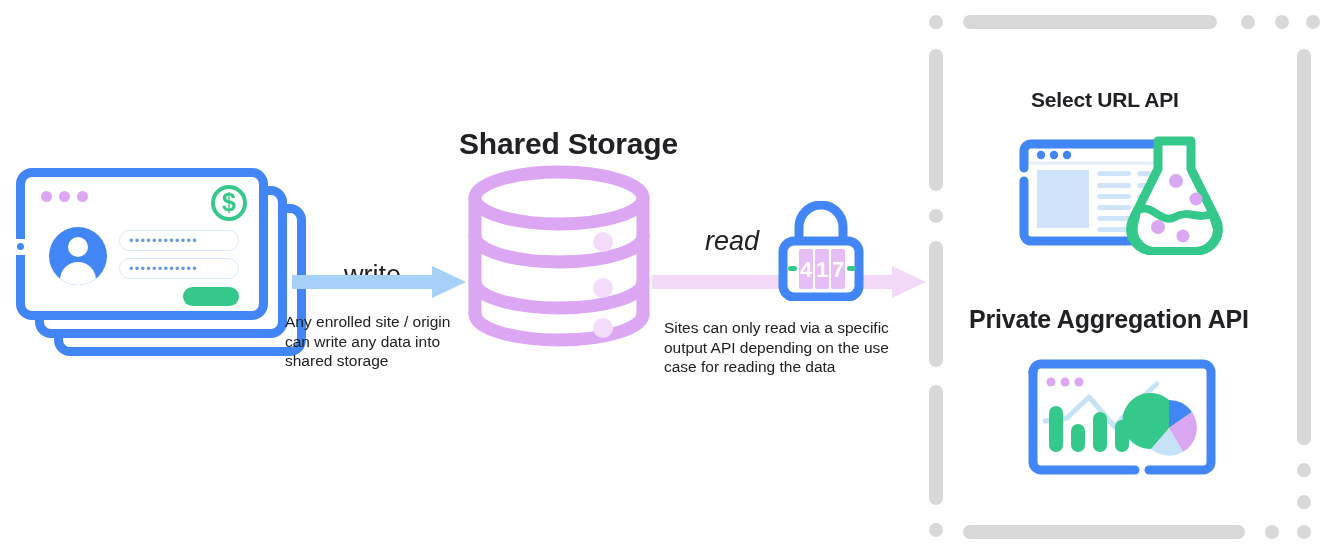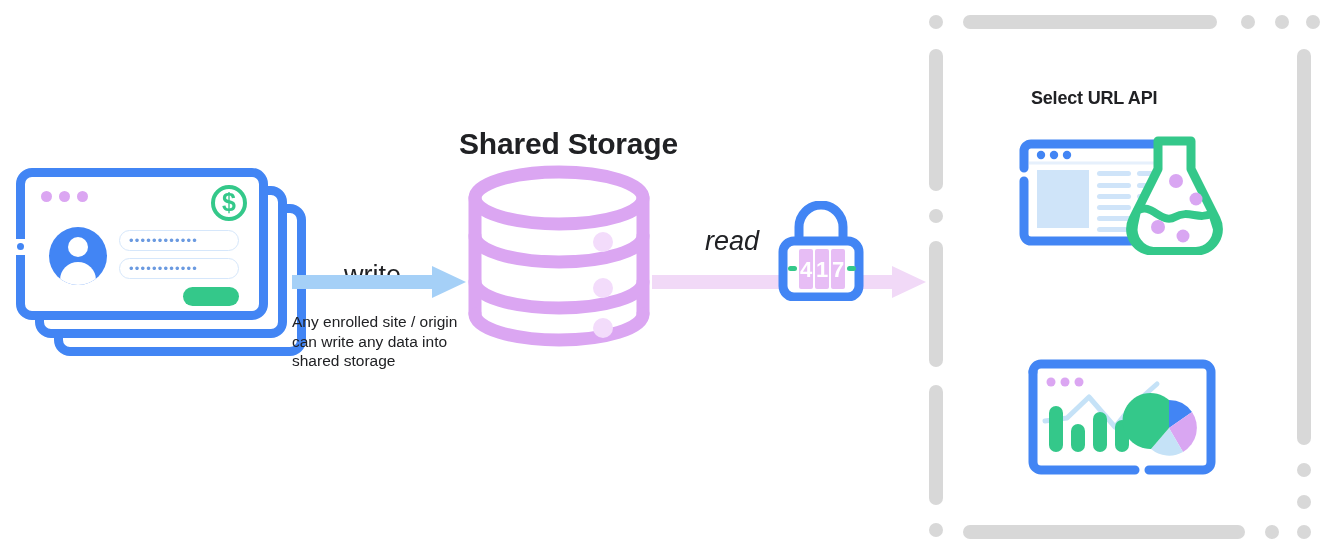--- a/index.html
+++ b/index.html
@@ -106,21 +106,21 @@
   
   #write-label {
     left: 344px; top: 226px;
     font-size: 27px;
     color: #202124;
     font-family: "Liberation Sans", sans-serif;
     margin-top: 34px;
   }
   #write-arrow { left: 292px; top: 266px; width: 174px; height: 32px; }
   #write-text {
-    left: 292px; top: 312px; width: 172px;
+    left: 285px; top: 312px; width: 172px;
     font-size: 15.5px;
     line-height: 19.5px;
     color: #202124;
   }
 
   
   #storage-title {
     left: 459px; top: 127px;
     font-size: 30px;
     font-weight: bold;
@@ -143,21 +143,21 @@
     font-size: 15.5px;
     line-height: 19.5px;
     color: #202124;
   }
 
   
   #api-panel { left: 920px; top: 12px; width: 400px; height: 530px; }
 
   #select-url-title {
     left: 1031px; top: 88px;
-    font-size: 18px;
+    font-size: 21px;
     font-weight: bold;
     color: #202124;
     letter-spacing: -0.2px;
   }
   #select-url-art { left: 1013px; top: 133px; width: 222px; height: 122px; }
 
   #private-agg-title {
     left: 969px; top: 305px;
     font-size: 25px;
     font-weight: bold;
@@ -242,20 +242,21 @@
     <rect x="54" y="48" width="14" height="40" rx="2" fill="#e7bdf5"></rect>
 
     <text x="29" y="76" font-family="Liberation Sans, sans-serif" font-size="22" font-weight="bold" fill="#ffffff" text-anchor="middle">4</text>
     <text x="45" y="76" font-family="Liberation Sans, sans-serif" font-size="22" font-weight="bold" fill="#ffffff" text-anchor="middle">1</text>
     <text x="61" y="76" font-family="Liberation Sans, sans-serif" font-size="22" font-weight="bold" fill="#ffffff" text-anchor="middle">7</text>
 
     <rect x="11" y="65" width="9" height="5" rx="2.5" fill="#34c88a"></rect>
     <rect x="70" y="65" width="9" height="5" rx="2.5" fill="#34c88a"></rect>
   </svg>
 
+  <div id="read-text" class="abs">Sites can only read via a specific output API depending on the use case for reading the data</div>
 
   <svg id="api-panel" class="abs" viewBox="0 0 400 530">
     <g stroke="#d8d8d8" stroke-width="14" stroke-linecap="round" fill="none">
 
       <path d="M16,10 L16,10"></path>
       <path d="M50,10 L290,10"></path>
       <path d="M328,10 L328,10"></path>
       <path d="M362,10 L362,10"></path>
       <path d="M393,10 L393,10"></path>
 
@@ -311,20 +312,21 @@
     <g>
       <path d="M145,8 L178,8 L178,36 L203,86 A22,22 0 0 1 183,118 L140,118 A22,22 0 0 1 120,86 L145,36 Z" fill="#ffffff" stroke="#34c88a" stroke-width="9" stroke-linejoin="round"></path>
       <path d="M124,78 C138,68 148,92 162,84 C176,76 186,88 199,80 L204,96 A22,22 0 0 1 183,118 L140,118 A22,22 0 0 1 121,92 Z" fill="#ffffff" stroke="#34c88a" stroke-width="8" stroke-linejoin="round"></path>
       <circle cx="163" cy="48" r="7" fill="#d9a6f2"></circle>
       <circle cx="183" cy="66" r="6.5" fill="#d9a6f2"></circle>
       <circle cx="145" cy="94" r="7" fill="#d9a6f2"></circle>
       <circle cx="170" cy="103" r="6.5" fill="#d9a6f2"></circle>
     </g>
   </svg>
 
+  <div id="private-agg-title" class="abs title-font">Private Aggregation API</div>
 
   <svg id="private-agg-art" class="abs" viewBox="0 0 190 124">
 
     <g stroke="#4285f4" stroke-width="9" fill="none" stroke-linecap="round">
       <path d="M6,14 A8,8 0 0 1 14,6 L176,6 A8,8 0 0 1 184,14 L184,104 A8,8 0 0 1 176,112 L122,112"></path>
       <path d="M108,112 L14,112 A8,8 0 0 1 6,104 L6,14"></path>
     </g>
 
     <circle cx="24" cy="24" r="4.5" fill="#dba6f2"></circle>
     <circle cx="38" cy="24" r="4.5" fill="#dba6f2"></circle>

